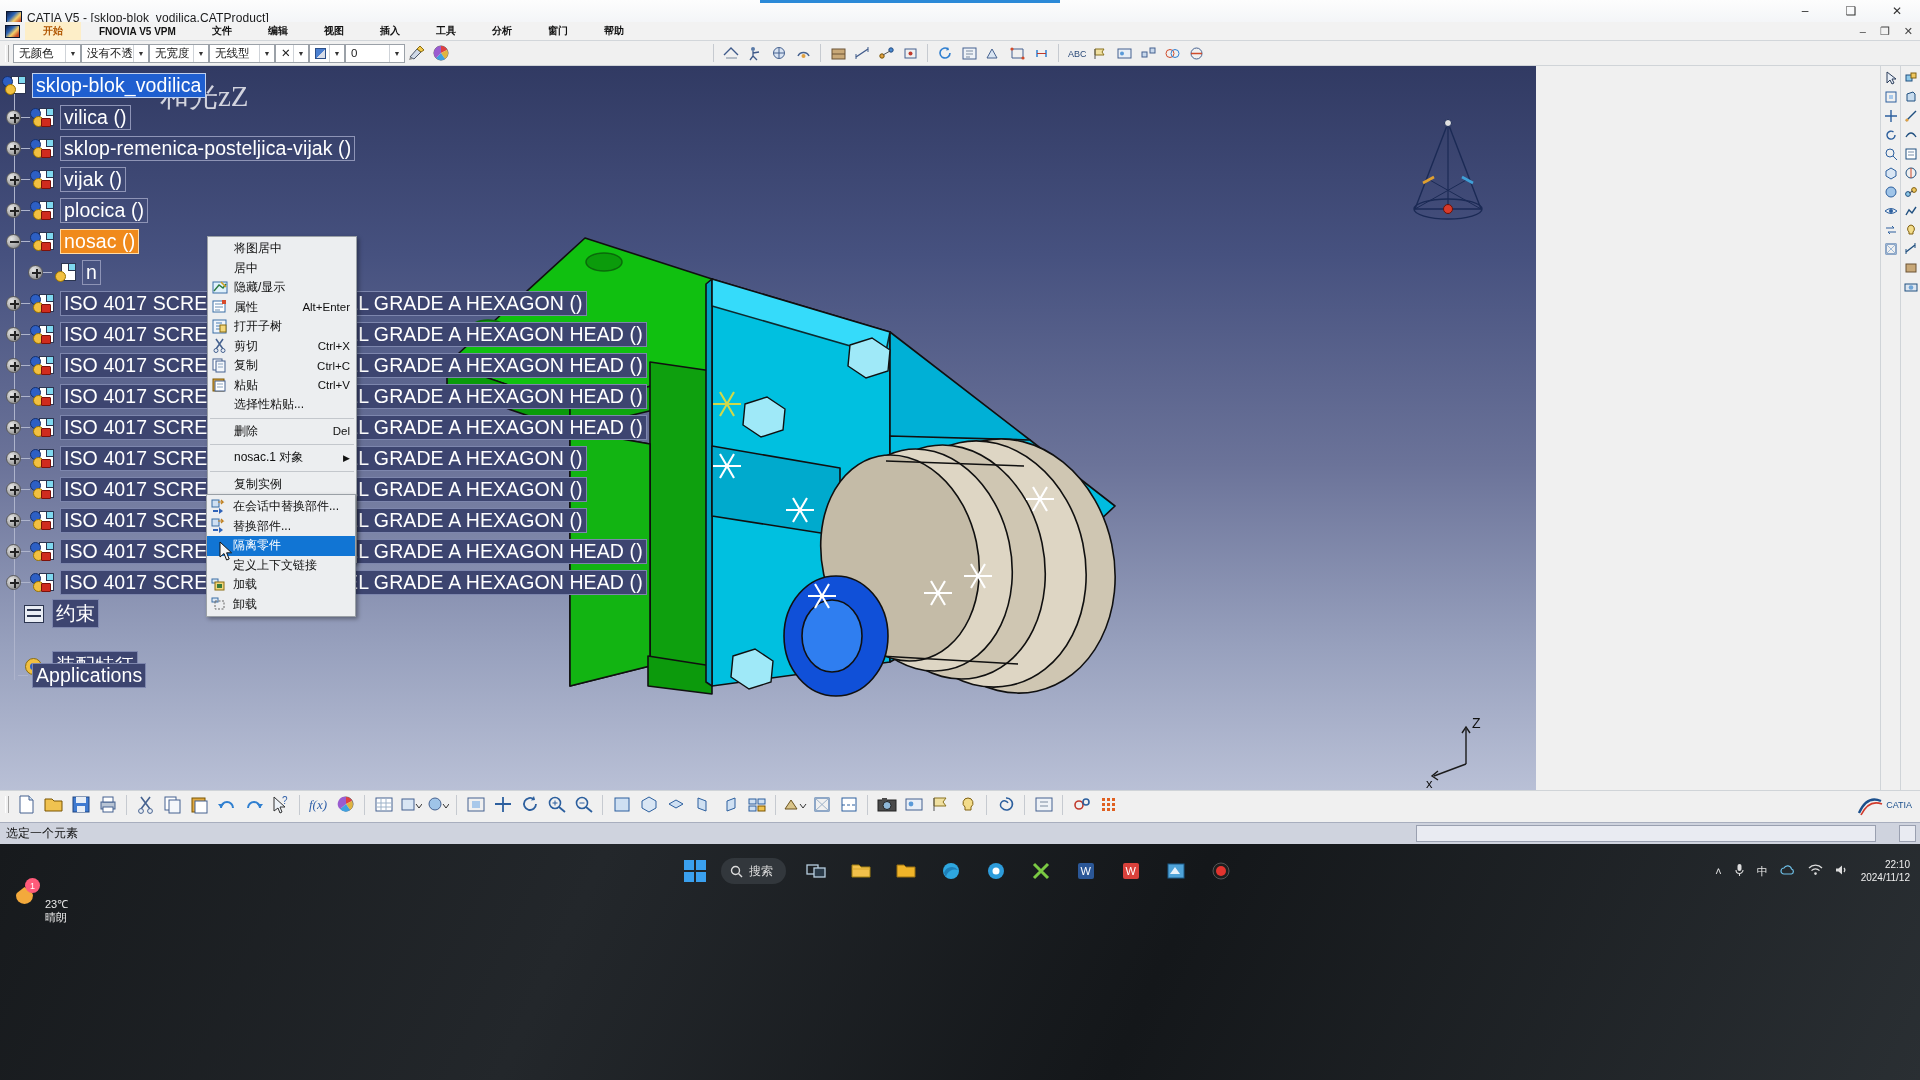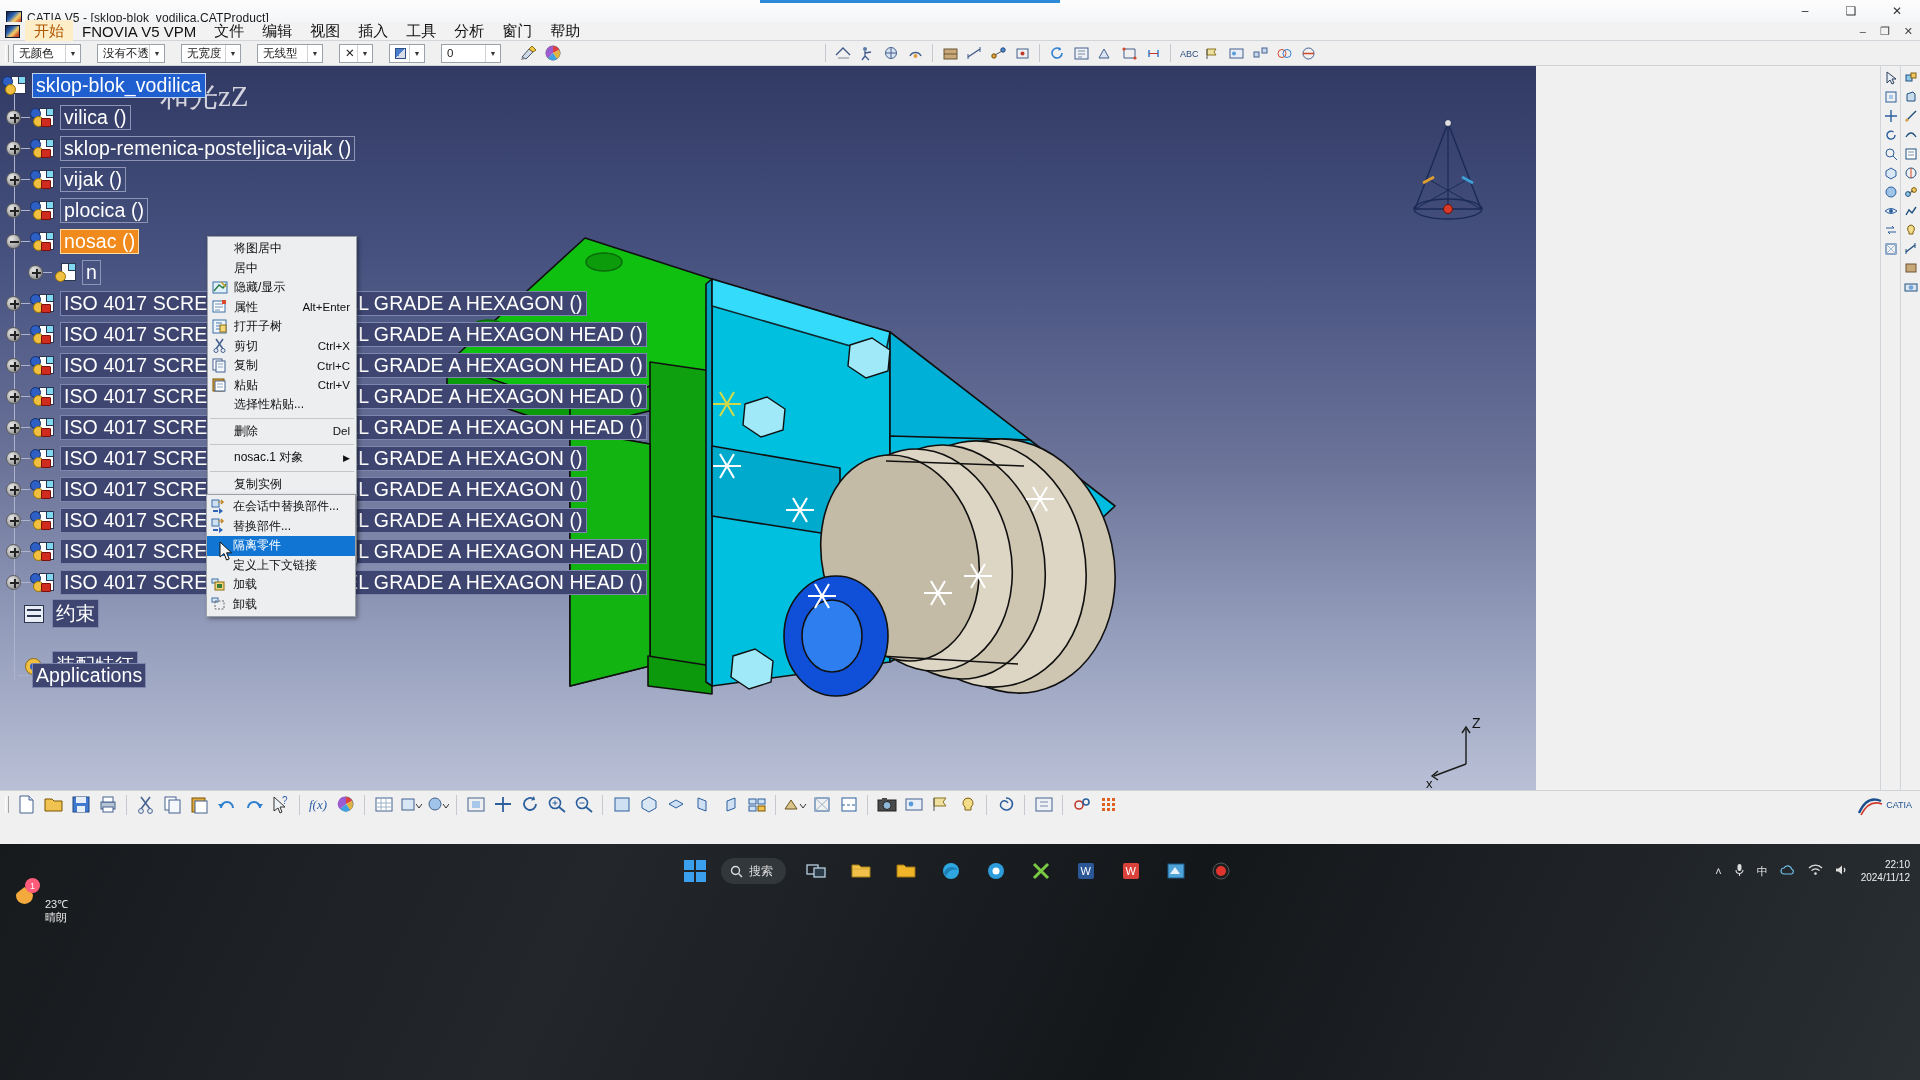--- a/index.html
+++ b/index.html
@@ -23,33 +23,33 @@
   .tb-btns { position:absolute; right:0; top:0; height:22px; display:flex; }
   .tb-btn { width:46px; height:22px; display:flex; align-items:center; justify-content:center;
      font-size:12px; color:#333; }
 
   
   .menubar { position:absolute; top:22px; left:0; width:1920px; height:19px;
      background:#f2f2f2; border-bottom:1px solid #d2d6da; display:flex; align-items:center; }
   .menubar .mb-icon { width:15px; height:13px; margin:0 5px 0 5px;
      background:linear-gradient(135deg,#11224a 0%,#2b63b5 35%,#f5d06a 60%,#c94f2a 85%);
      border:1px solid #0b1730; }
-  .menu-item { font-size:15px; color:#111; padding:2px 9px; white-space:nowrap; }
+  .menu-item { font-size:10px; color:#111; padding:2px 18px; white-space:nowrap;font-weight:bold; }
   .menu-item.active { background:#fdeec8; color:#b05500; }
   .menubar .right-btns { margin-left:auto; display:flex; align-items:center; }
   .menubar .right-btns span { font-size:11px; color:#444; padding:0 7px; }
 
   
   .toolbar { position:absolute; top:41px; left:0; width:1920px; height:25px;
      background:#f0f0f0; border-bottom:1px solid #d0d4d8; display:flex; align-items:center; }
   .grip { width:4px; height:17px; margin:0 4px 0 5px;
      border-left:1px solid #fff; border-right:1px solid #a6a6a6; }
   .combo { height:19px; border:1px solid #9ba1a8; background:#fff; display:flex;
      align-items:center; font-size:11.5px; color:#202020; padding-left:5px;
-     margin-right:16px; position:relative; }
+     margin-right:0; position:relative; }
   .combo .arrow { width:15px; height:17px; margin-left:auto; display:flex;
      align-items:center; justify-content:center; font-size:7px; color:#333;
      border-left:1px solid #cfd3d8; }
   .tbsep { width:1px; height:18px; background:#c6cad0; margin:0 5px; }
   .tbtn { width:22px; height:21px; display:flex; align-items:center; justify-content:center;
      margin:0 1px; }
   .ico { display:block; }
 
   
   .viewport { position:absolute; top:66px; left:0; width:1536px; height:724px;
@@ -1207,20 +1207,25 @@
       </div>
     <div style="margin-left:auto;margin-right:8px;display:flex;align-items:center;gap:3px">
       <svg width="26" height="24" viewBox="0 0 26 24">
           <path d="M2 20 Q10 2 24 8" fill="none" stroke="#1b4f8c" stroke-width="2.4"></path>
           <path d="M4 22 Q12 6 25 11" fill="none" stroke="#d0392b" stroke-width="1.6"></path>
         </svg>
       <span style="font-size:9px;color:#1b4f8c;font-family:'Liberation Sans',sans-serif">CATIA</span>
     </div>
   </div>
 
+  <div class="statusbar">
+    <div class="status-text">选定一个元素</div>
+    <div class="status-field"></div>
+    <div class="status-box"></div>
+  </div>
 
   <div class="taskbar">
     <div class="tb-weather">
       <div class="wicon">
         <div class="moon"></div>
         <div class="badge">1</div>
       </div>
       <div class="wtext">
         <div>23℃</div>
         <div>晴朗</div>

